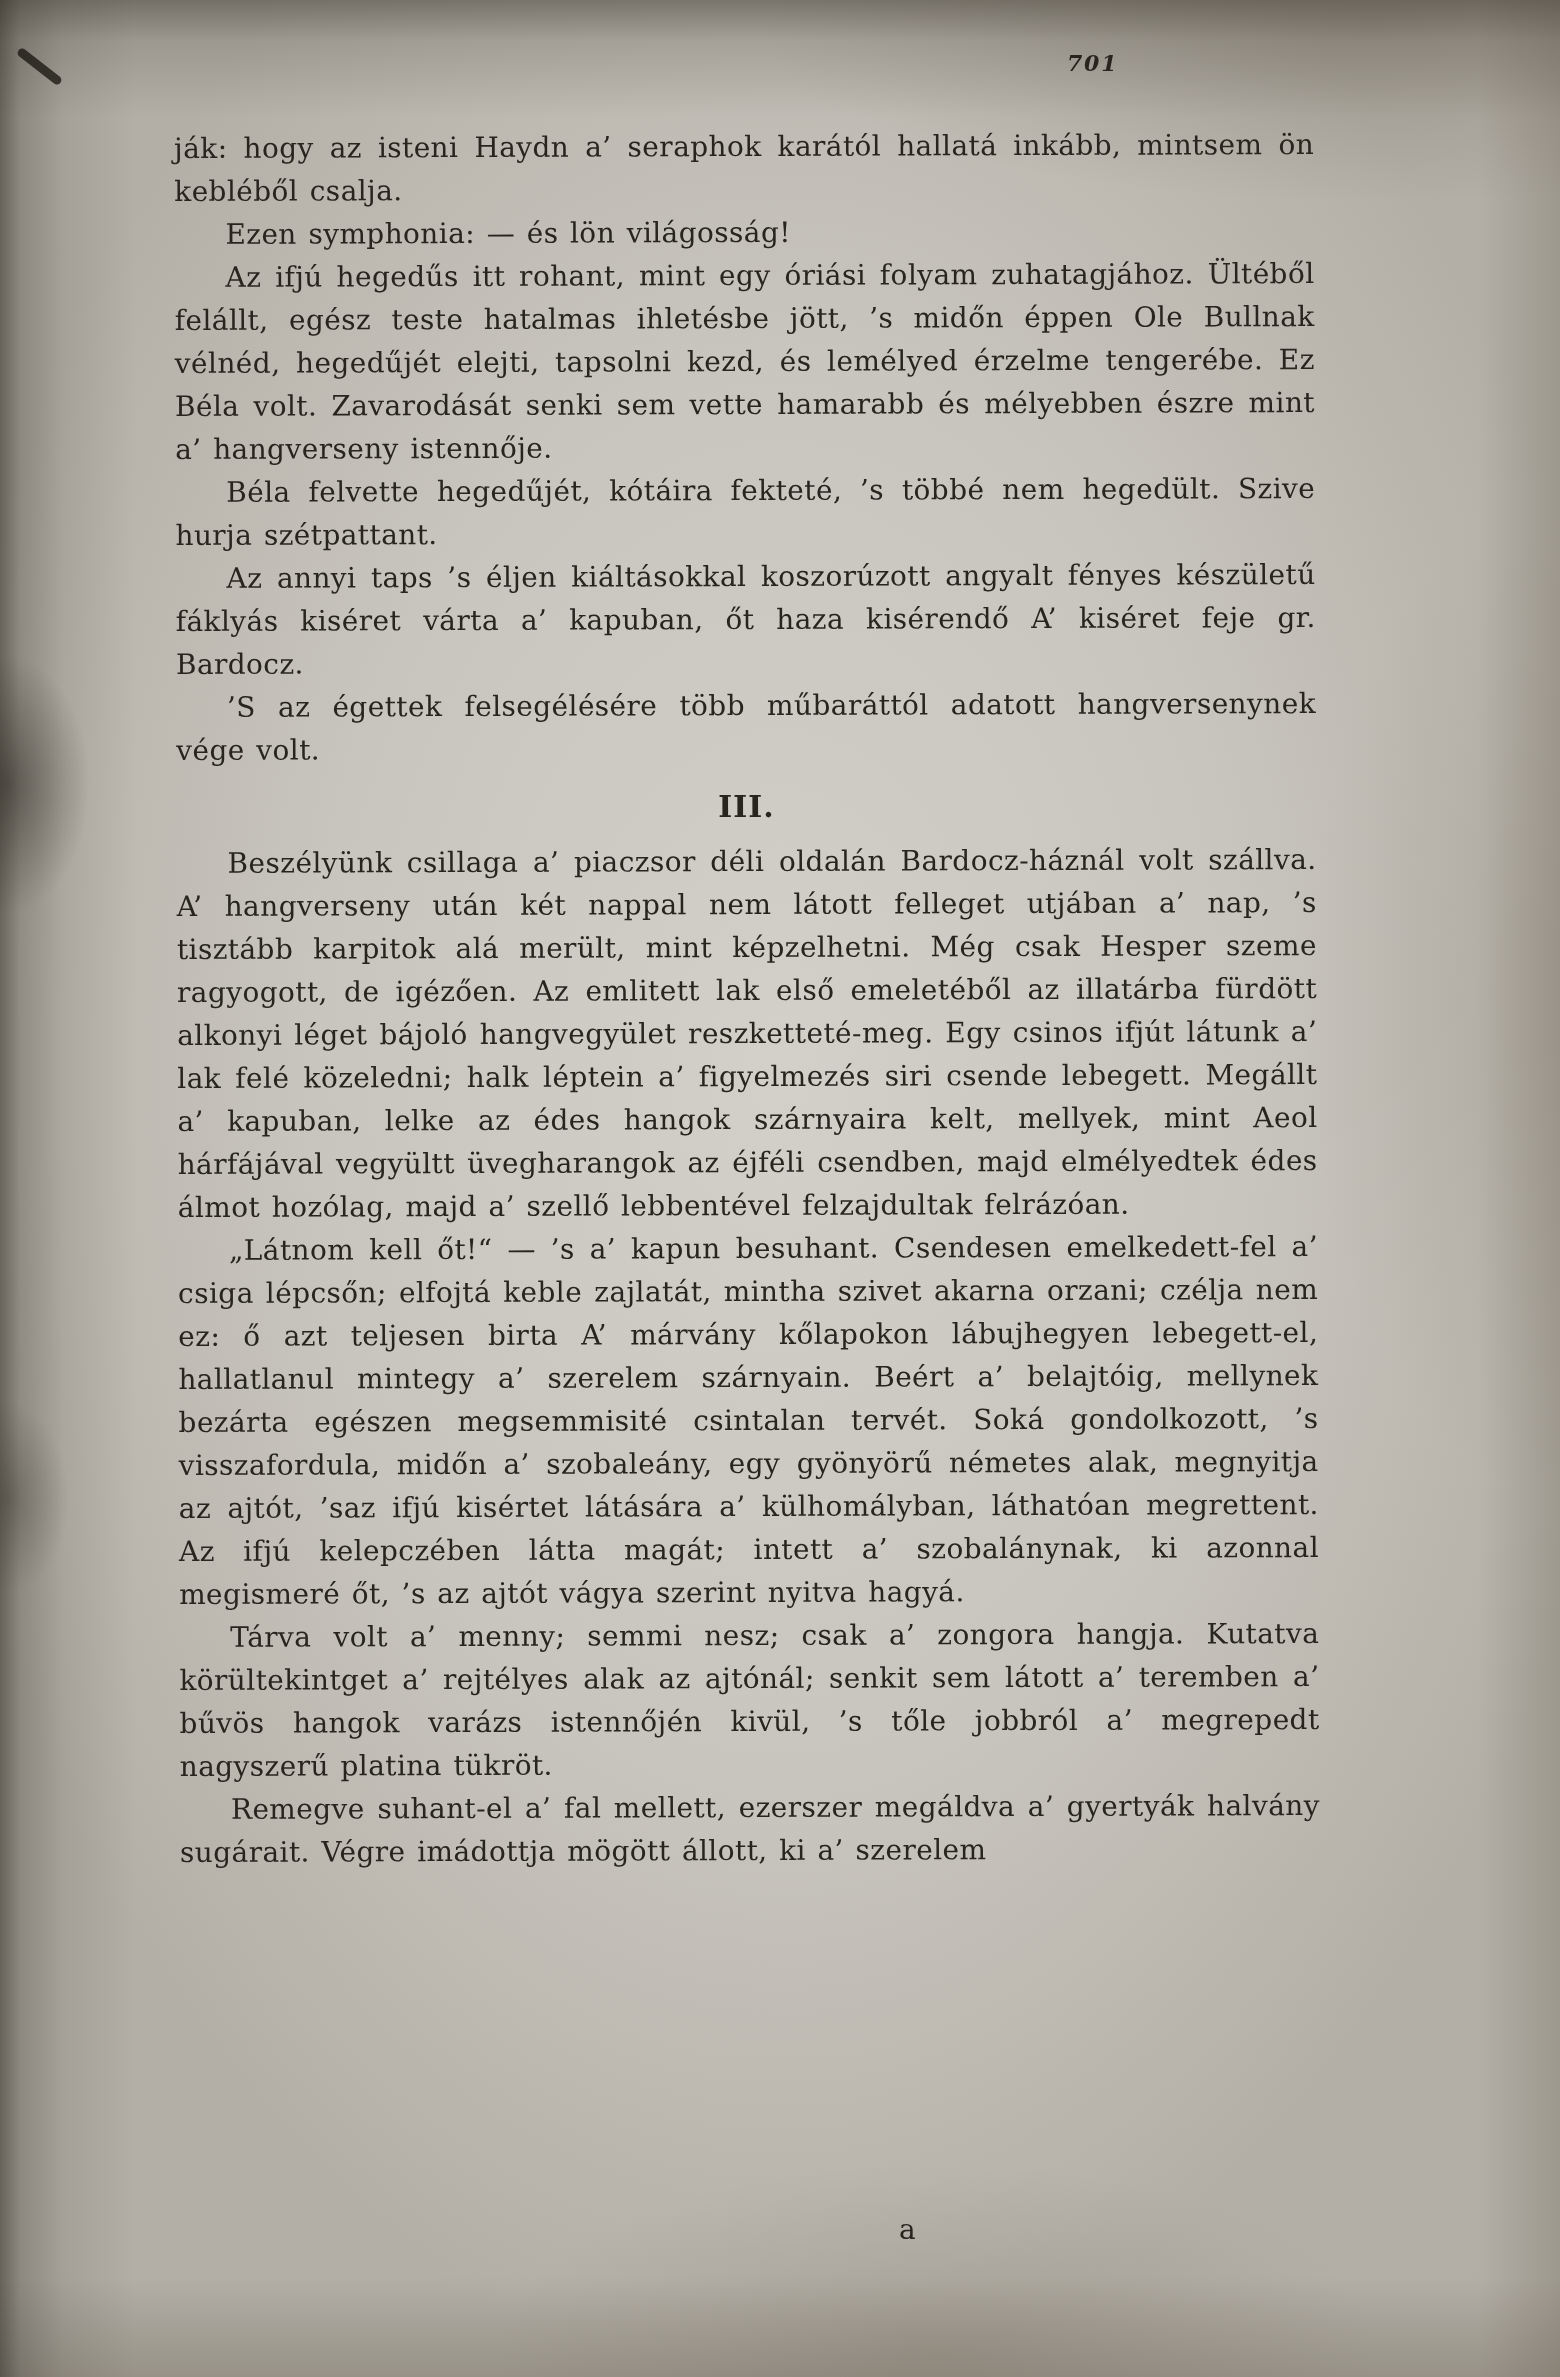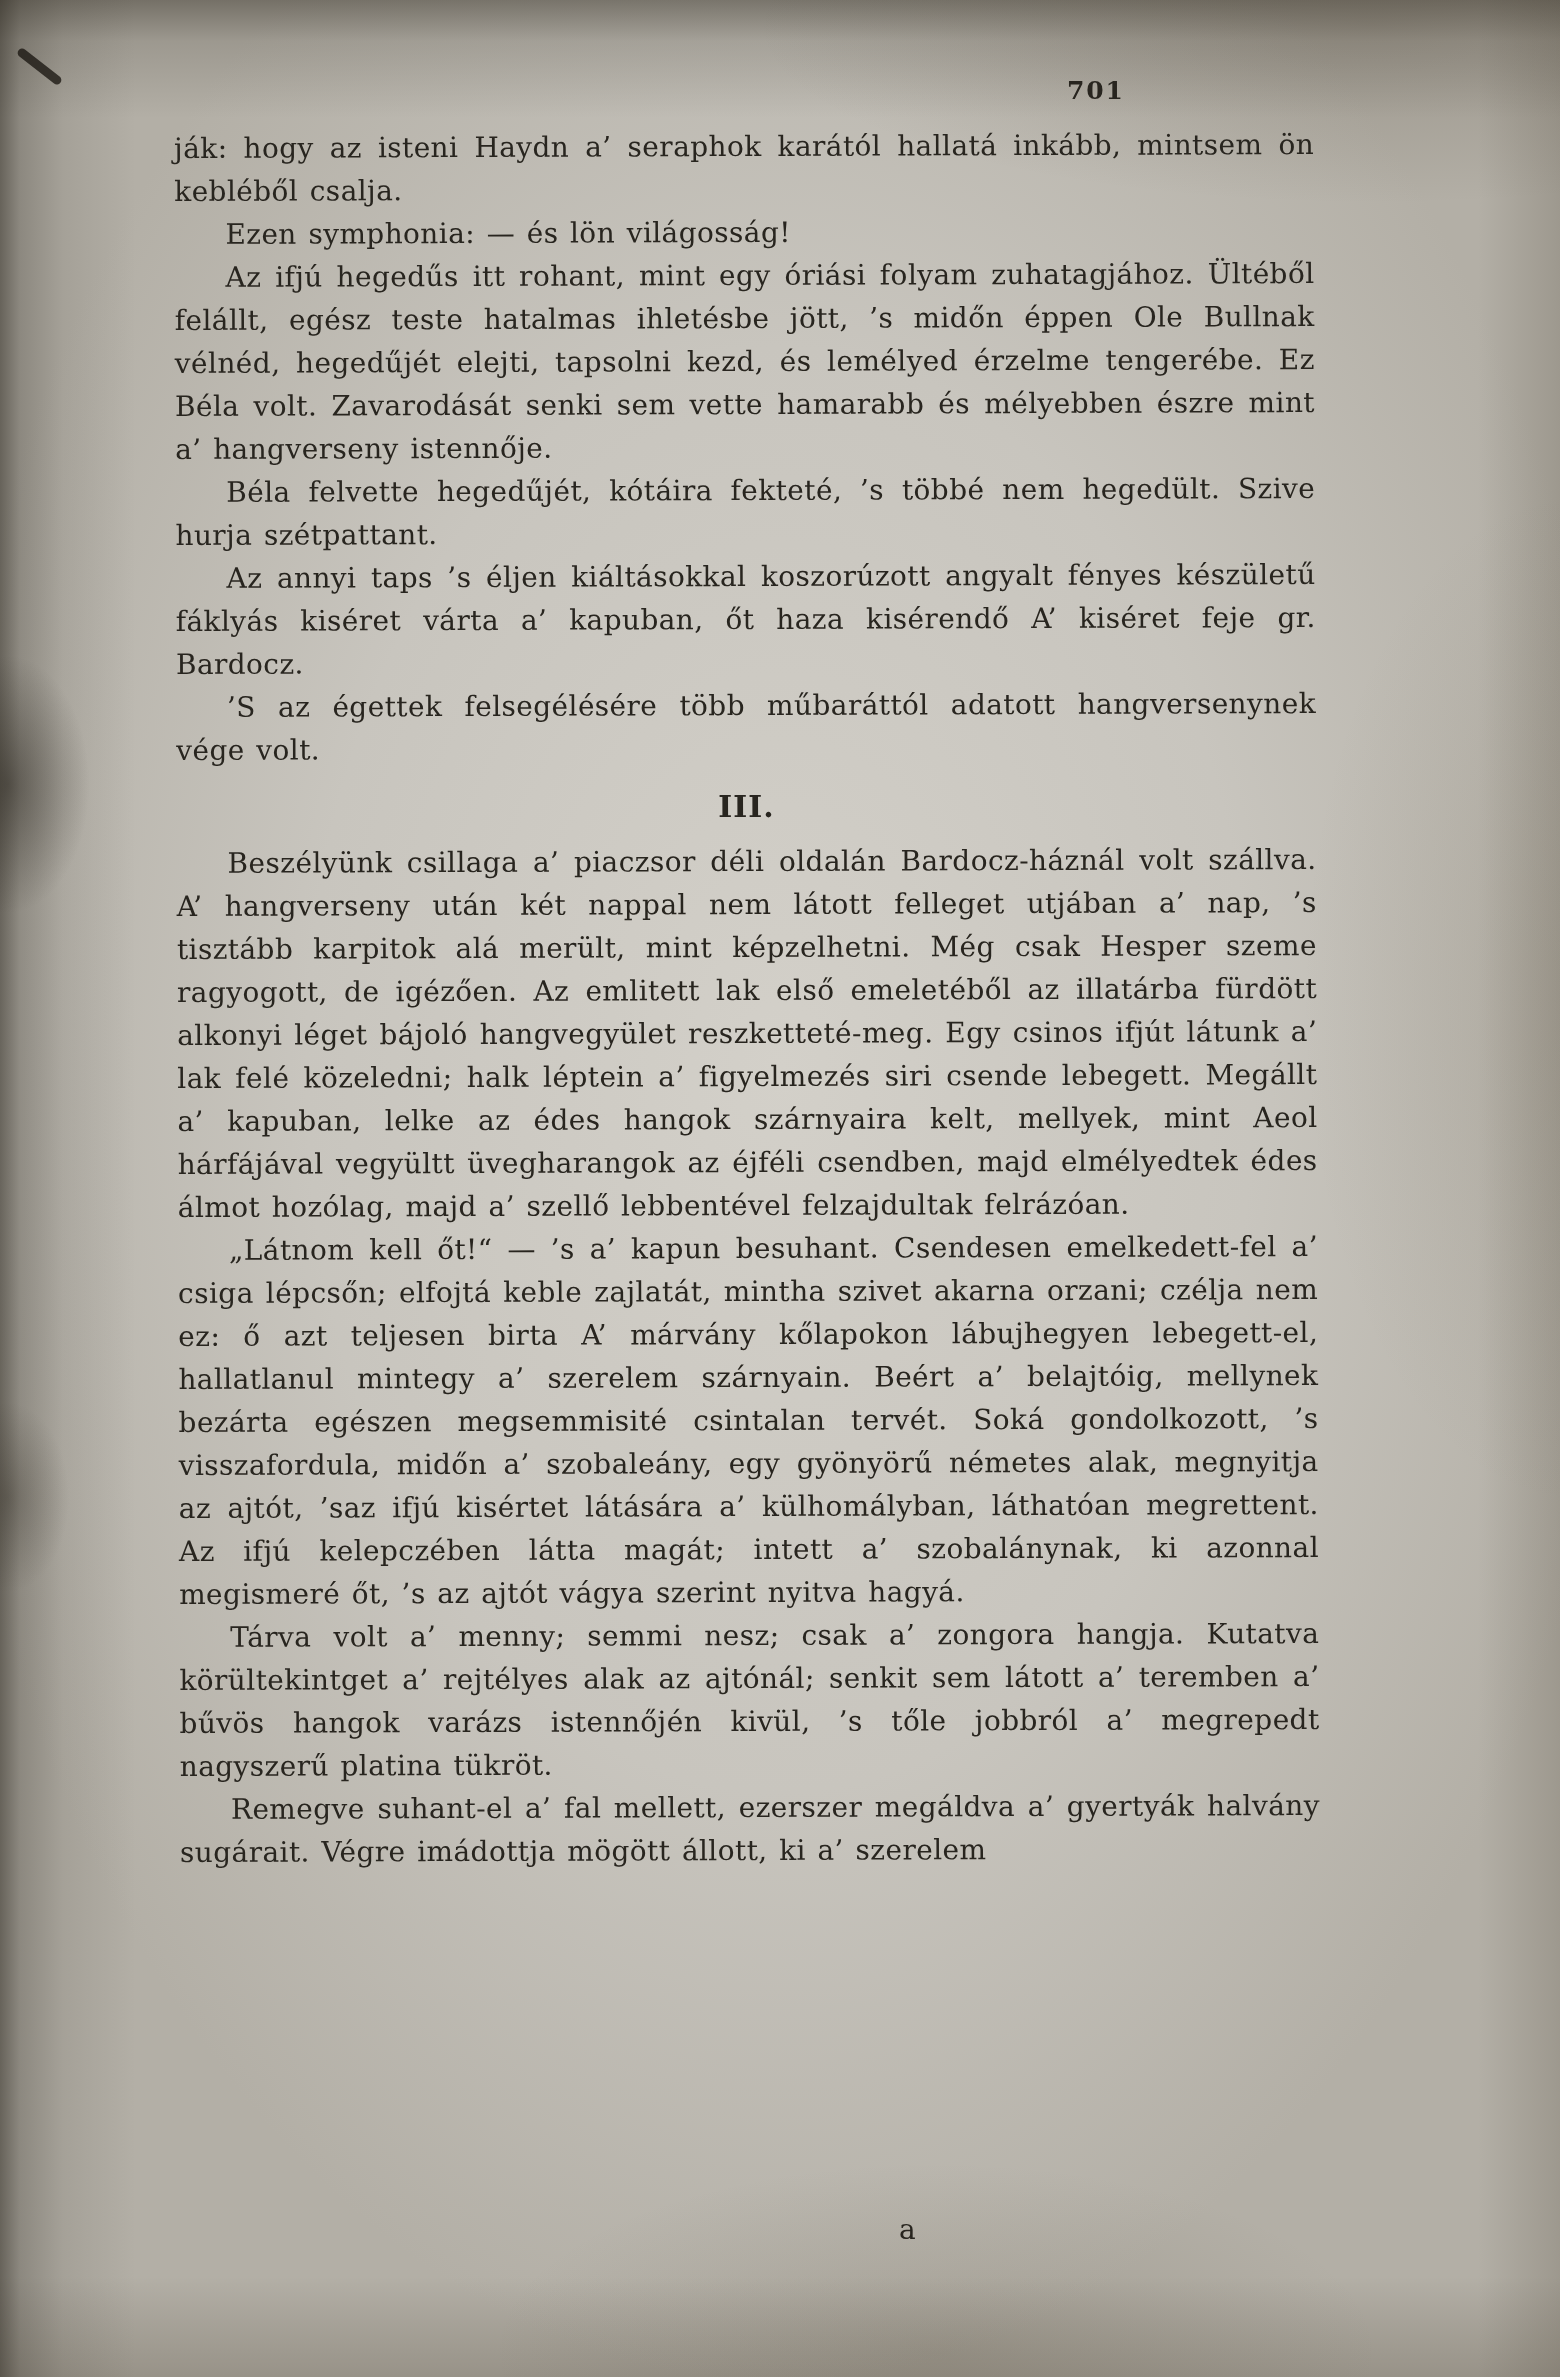--- a/index.html
+++ b/index.html
@@ -32,25 +32,26 @@
     left: 12.7px;
     top: 62px;
     width: 53px;
     height: 9px;
     background: rgba(25,22,17,0.78);
     border-radius: 4.5px;
     transform: rotate(38deg);
   }
   .folio {
     position: absolute;
-    top: 76px;
+    top: 50px;
     left: 1067px;
-    font-size: 25px;
+    font-size: 22px;
     font-weight: bold;
     letter-spacing: 1.8px;
+    font-style: italic;
   }
   .text-block {
     position: absolute;
     left: 174px;
     top: 125px;
     width: 1140px;
     font-size: 28px;
     line-height: 43px;
     text-align: justify;
     letter-spacing: 0.4px;

